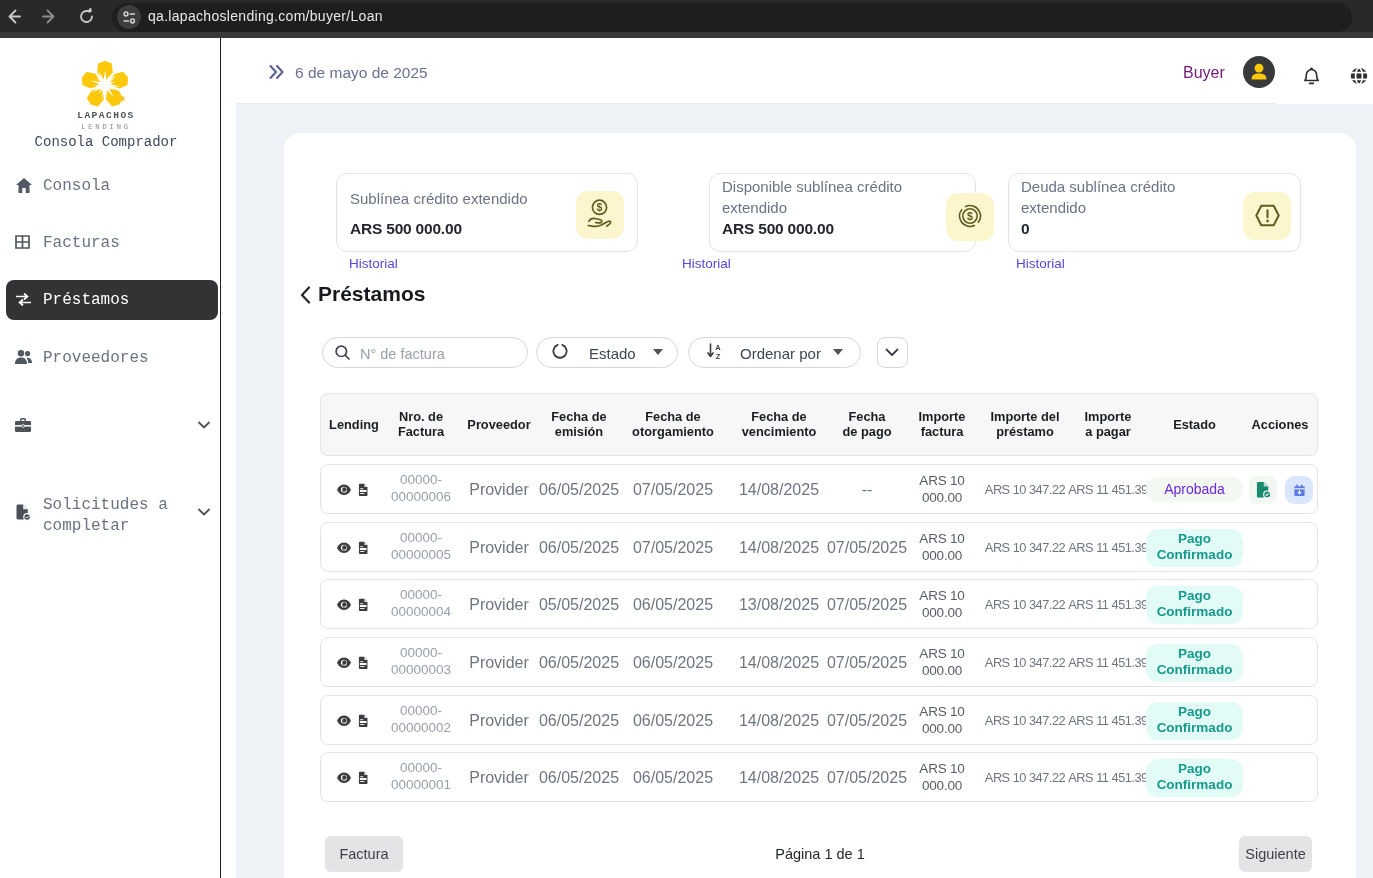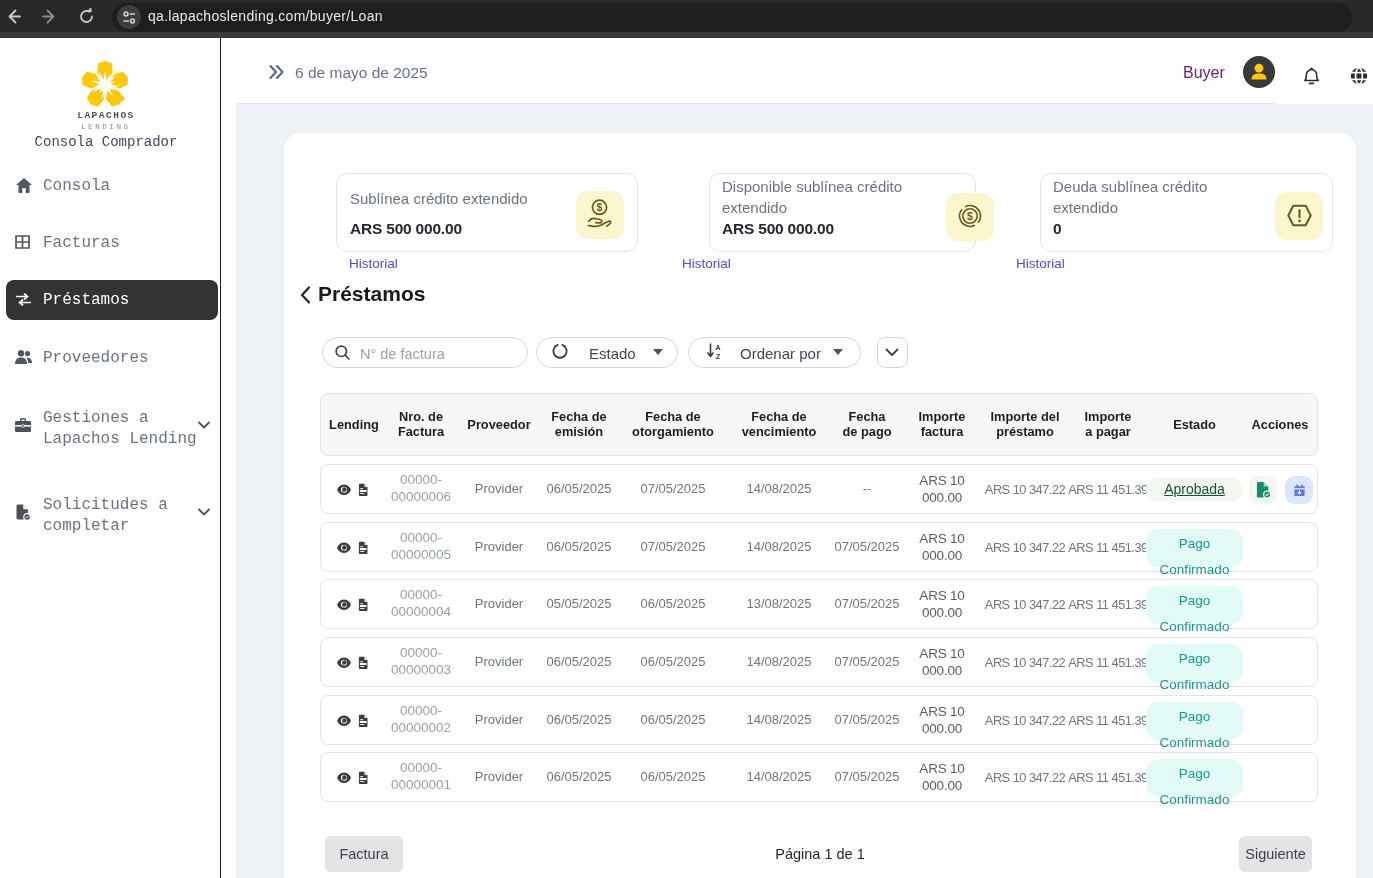--- a/index.html
+++ b/index.html
@@ -25,26 +25,26 @@
   .cardtitle { color:#6b7383; font-size:15px; line-height:21px; }
   .cardvalue { color:#23262e; font-size:15.5px; font-weight:bold; letter-spacing:-0.2px; }
   .cardicon { position:absolute; width:48px; height:48px; background:#fcf6cf; border-radius:12px; }
   .historial { color:#5747dd; font-size:13.5px; }
   .pill { position:absolute; top:204px; height:31px; border:1px solid #d6d7dc; border-radius:16px; background:#fff; }
   .pilltxt { color:#3f4652; font-size:15px; }
   
   .tbox { position:absolute; left:36px; width:998px; background:#fff; border:1px solid #e4e4e7; border-radius:8px; }
   .cell { position:absolute; text-align:center; }
   .hcell { font-size:12.8px; font-weight:bold; color:#1b1d22; line-height:14.5px; }
-  .date { font-size:13px; color:#6f7680; }
+  .date { font-size:16px; color:#6f7680; }
   .nro { font-size:13.5px; color:#99a0aa; line-height:17px; }
   .fact { font-size:13.5px; color:#575c66; line-height:17px; letter-spacing:-0.2px; }
   .amt { font-size:12.8px; letter-spacing:-0.5px; color:#6f7680; white-space:nowrap; }
-  .chip-pc { position:absolute; left:825px; width:97px; height:38px; background:#e3fbf7; border-radius:12px; color:#159a8c; font-size:13.5px; line-height:26px; text-align:center; padding-top:2px; font-weight:400;}
-  .chip-ap { position:absolute; left:825px; width:97px; height:25px; background:#f3f8f3; border-radius:12px; color:#14532d; font-size:14px; text-align:center; line-height:24px;text-decoration:underline; }
+  .chip-pc { position:absolute; left:825px; width:97px; height:38px; background:#e3fbf7; border-radius:12px; color:#159a8c; font-size:13.5px; line-height:16px; text-align:center; padding-top:2px; font-weight:700;}
+  .chip-ap { position:absolute; left:825px; width:97px; height:25px; background:#f3f8f3; border-radius:12px; color:#6d28d9; font-size:14px; text-align:center; line-height:24px; }
   .pgbtn { position:absolute; top:703px; height:36px; background:#e4e4e7; border-radius:6px; color:#3f3f46; font-size:14.5px; line-height:36px; text-align:center; }
 </style>
 </head>
 <body>
 
 <div id="chrome" class="abs">
   <div id="urlpill" class="abs"></div>
   <div id="urlcircle" class="abs"></div>
   <svg class="abs" style="left:5px;top:8px" width="17" height="17" viewBox="0 0 17 17">
       <path d="M10.5 2.5 L4.5 8.5 L10.5 14.5 M4.5 8.5 H15" stroke="#c9c9cb" stroke-width="1.8" fill="none" stroke-linecap="round" stroke-linejoin="round"></path>
@@ -131,21 +131,20 @@
       <path d="M12.5 7.8 C15.5 7.8 17 9.8 17 13 L13 13 C13 10.6 12.8 9 11.5 7.9 Z" fill="#515861"></path>
     </svg>
   <div class="abs navtxt" style="left:43px;top:311px">Proveedores</div>
 
   <svg class="abs" style="left:15px;top:380px" width="16" height="14" viewBox="0 0 16 14">
       <rect x="0" y="3" width="16" height="11" rx="1.3" fill="#4c5158"></rect>
       <path d="M5.7 3 V1.7 Q5.7 0.7 6.7 0.7 H9.3 Q10.3 0.7 10.3 1.7 V3" fill="none" stroke="#4c5158" stroke-width="1.4"></path>
       <rect x="0" y="7.1" width="16" height="1.5" fill="#fff"></rect>
       <rect x="6.9" y="6.3" width="2.2" height="3.1" rx="0.7" fill="#4c5158" stroke="#fff" stroke-width="0.7"></rect>
     </svg>
-  <div class="abs navtxt" style="left:43px;top:370px;line-height:21px;">Gestiones a<br>Lapachos Lending</div>
   <svg class="abs" style="left:198px;top:383px" width="12" height="8" viewBox="0 0 12 8">
       <path d="M1 1.5 L6 6.5 L11 1.5" stroke="#52525b" stroke-width="1.8" fill="none" stroke-linecap="round" stroke-linejoin="round"></path>
     </svg>
 
   <svg class="abs" style="left:15px;top:466px" width="17" height="17" viewBox="0 0 17 17">
       <path d="M1.5 2 Q1.5 0.6 2.9 0.6 H8.2 L12.8 5.2 V14 Q12.8 15.4 11.4 15.4 H2.9 Q1.5 15.4 1.5 14 Z" fill="#4c5158"></path>
       <path d="M8.2 0.6 L8.2 5.2 L12.8 5.2 Z" fill="#fff" opacity="0.92"></path>
       <circle cx="12.1" cy="13" r="3.3" fill="#4c5158" stroke="#fff" stroke-width="1.2"></circle>
       <path d="M10.7 13 L11.7 14 L13.6 12.1" stroke="#fff" stroke-width="1" fill="none"></path>
     </svg>
@@ -194,21 +193,21 @@
   <div class="card" style="left:389px;width:267px;margin-left:36px;">
     <div class="abs cardtitle" style="left:12px;top:2px;">Disponible sublínea crédito<br>extendido</div>
     <div class="abs cardvalue" style="left:12px;top:46px;">ARS 500 000.00</div>
     <div class="cardicon" style="left:236px;top:19px;"></div>
     <svg class="abs" style="left:247px;top:29px" width="26" height="26" viewBox="0 0 26 26">
       <circle cx="13" cy="13" r="10.4" fill="none" stroke="#625c22" stroke-width="1.6" stroke-dasharray="28.5 4" transform="rotate(62 13 13)"></circle>
       <circle cx="13" cy="13" r="7.2" fill="none" stroke="#625c22" stroke-width="1.6"></circle>
       <text x="13" y="16.6" font-size="10.5" font-weight="bold" fill="#625c22" text-anchor="middle" font-family="Liberation Sans">$</text>
     </svg>
   </div>
-  <div class="card" style="left:724px;width:293px;margin-left:32px;">
+  <div class="card" style="left:724px;width:293px;">
     <div class="abs cardtitle" style="left:12px;top:2px;">Deuda sublínea crédito<br>extendido</div>
     <div class="abs cardvalue" style="left:12px;top:46px;">0</div>
     <div class="cardicon" style="left:234px;top:18px;"></div>
     <svg class="abs" style="left:245px;top:28px" width="27" height="27" viewBox="0 0 27 27">
       <path d="M7.3 3.8 H19.7 L24.7 13.5 L19.7 23.2 H7.3 L2.3 13.5 Z" fill="none" stroke="#625c22" stroke-width="2" stroke-linejoin="round"></path>
       <line x1="13.5" y1="8.3" x2="13.5" y2="15.3" stroke="#625c22" stroke-width="2.1" stroke-linecap="round"></line>
       <circle cx="13.5" cy="18.9" r="1.3" fill="#625c22"></circle>
     </svg>
   </div>
   <div class="abs historial" style="left:65px;top:123px;">Historial</div>

